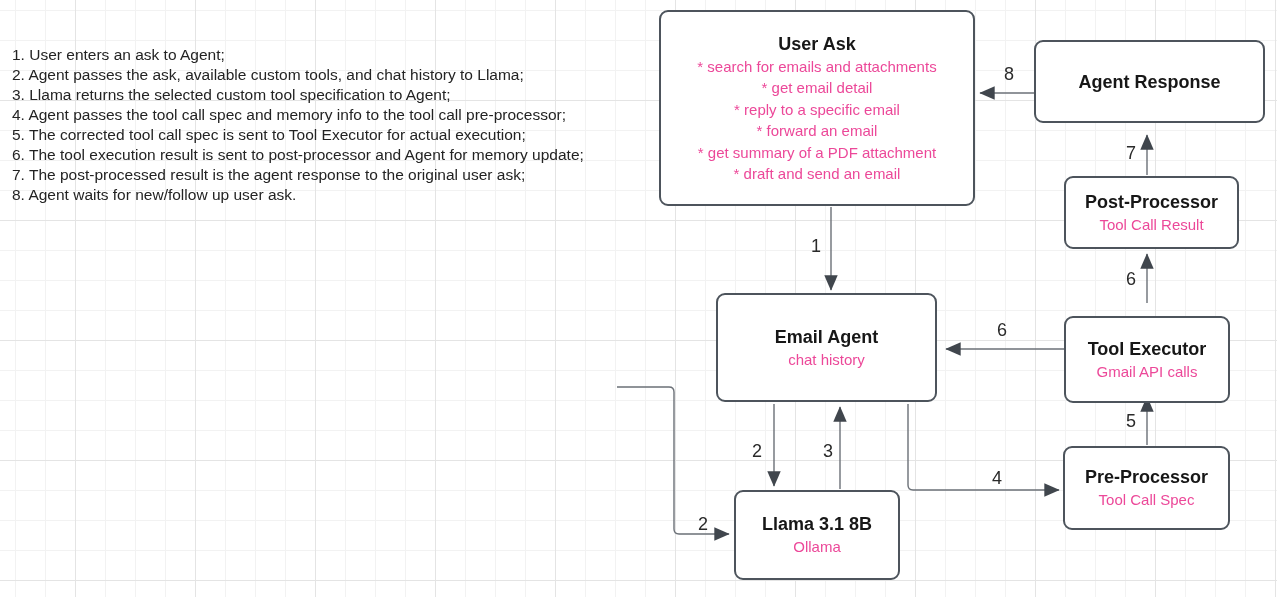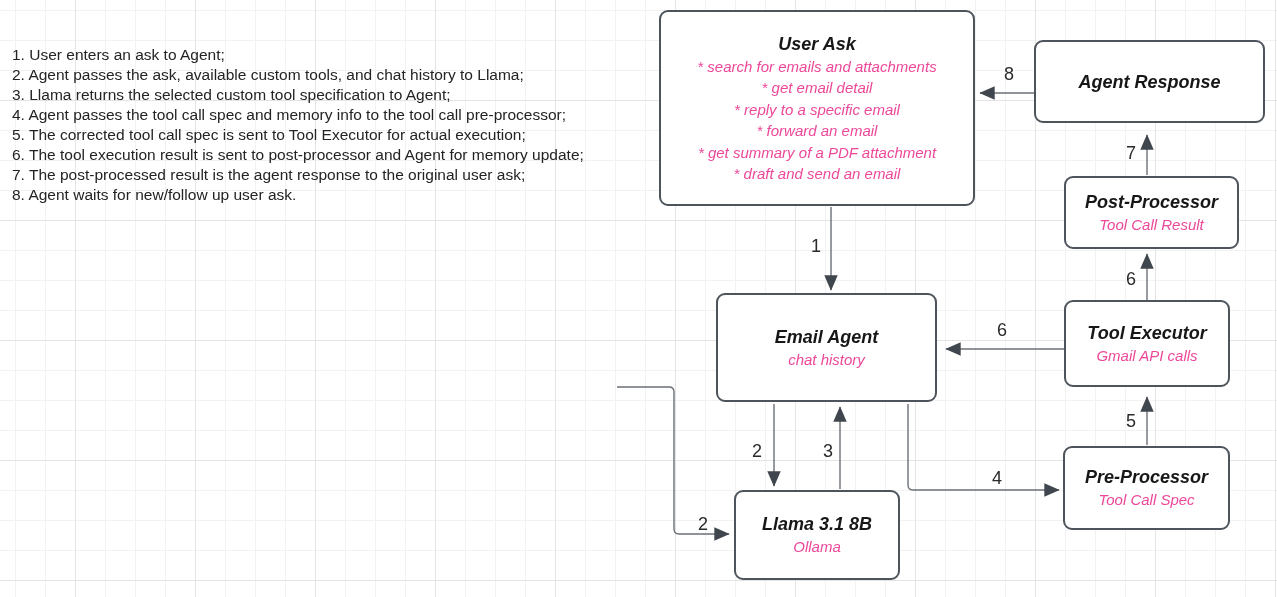--- a/index.html
+++ b/index.html
@@ -30,21 +30,20 @@
 
   .node {
     position:absolute; z-index:2;
     background:#ffffff;
     border:2px solid #4d545c;
     border-radius:9px;
     display:flex; flex-direction:column;
     align-items:center; justify-content:center;
     text-align:center;
     padding:4px 16px;
-    font-style:italic;
   }
   .node-title { font-weight:bold; font-size:18px; line-height:24px; color:#171717; }
   .node-line  { font-size:15px; line-height:21.5px; color:#ec4899; white-space:nowrap; }
 
   .num-label {
     position:absolute; z-index:3;
     font-size:18px; color:#2a2a2a;
     transform:translate(-50%,-50%);
   }
 </style>
@@ -96,21 +95,21 @@
 
   <div class="node" style="left:1034px; top:40px; width:231px; height:83px;">
     <div class="node-title">Agent Response</div>
   </div>
 
   <div class="node" style="left:1064px; top:176px; width:175px; height:73px;">
     <div class="node-title">Post-Processor</div>
     <div class="node-line">Tool Call Result</div>
   </div>
 
-  <div class="node" style="left:1064px; top:300px; width:166px; height:87px;">
+  <div class="node" style="left:1064px; top:316px; width:166px; height:87px;">
     <div class="node-title">Tool Executor</div>
     <div class="node-line">Gmail API calls</div>
   </div>
 
   <div class="node" style="left:1063px; top:446px; width:167px; height:84px;">
     <div class="node-title">Pre-Processor</div>
     <div class="node-line">Tool Call Spec</div>
   </div>
 
 

